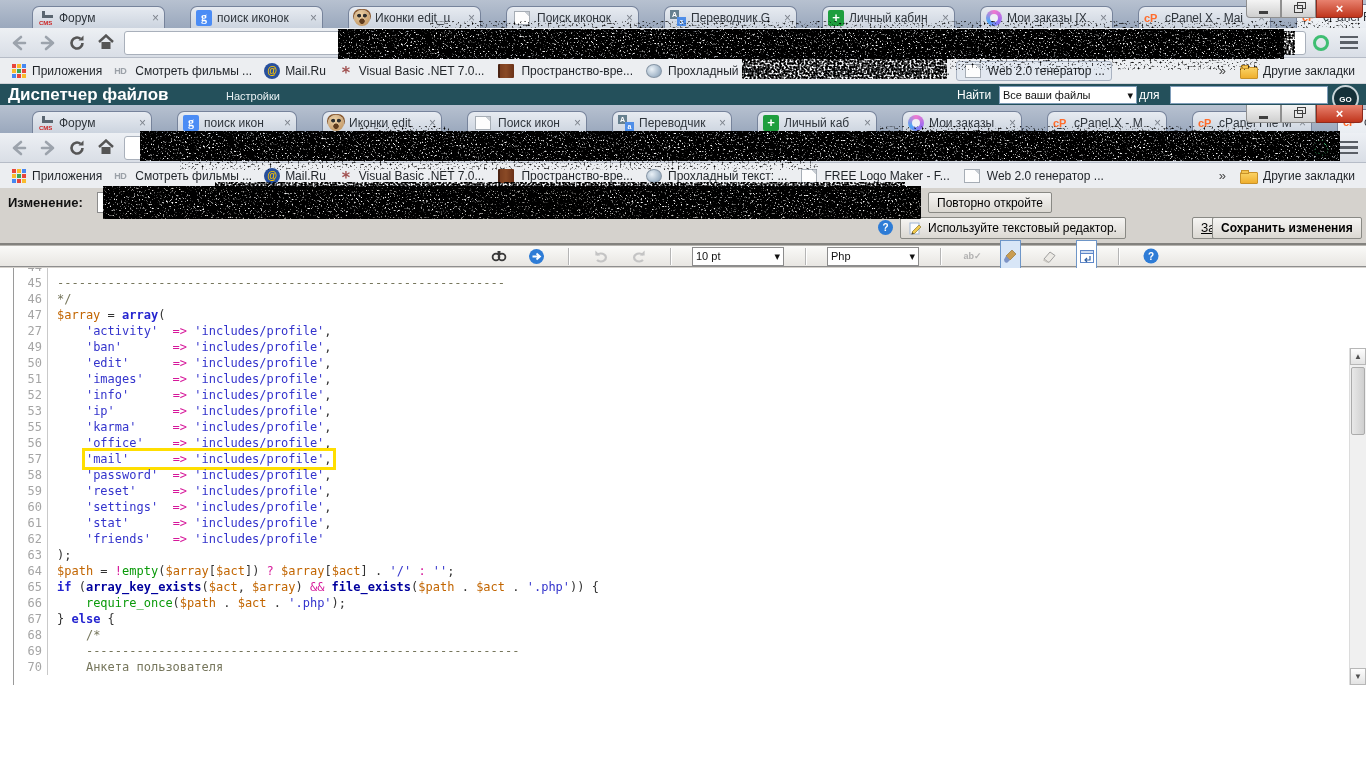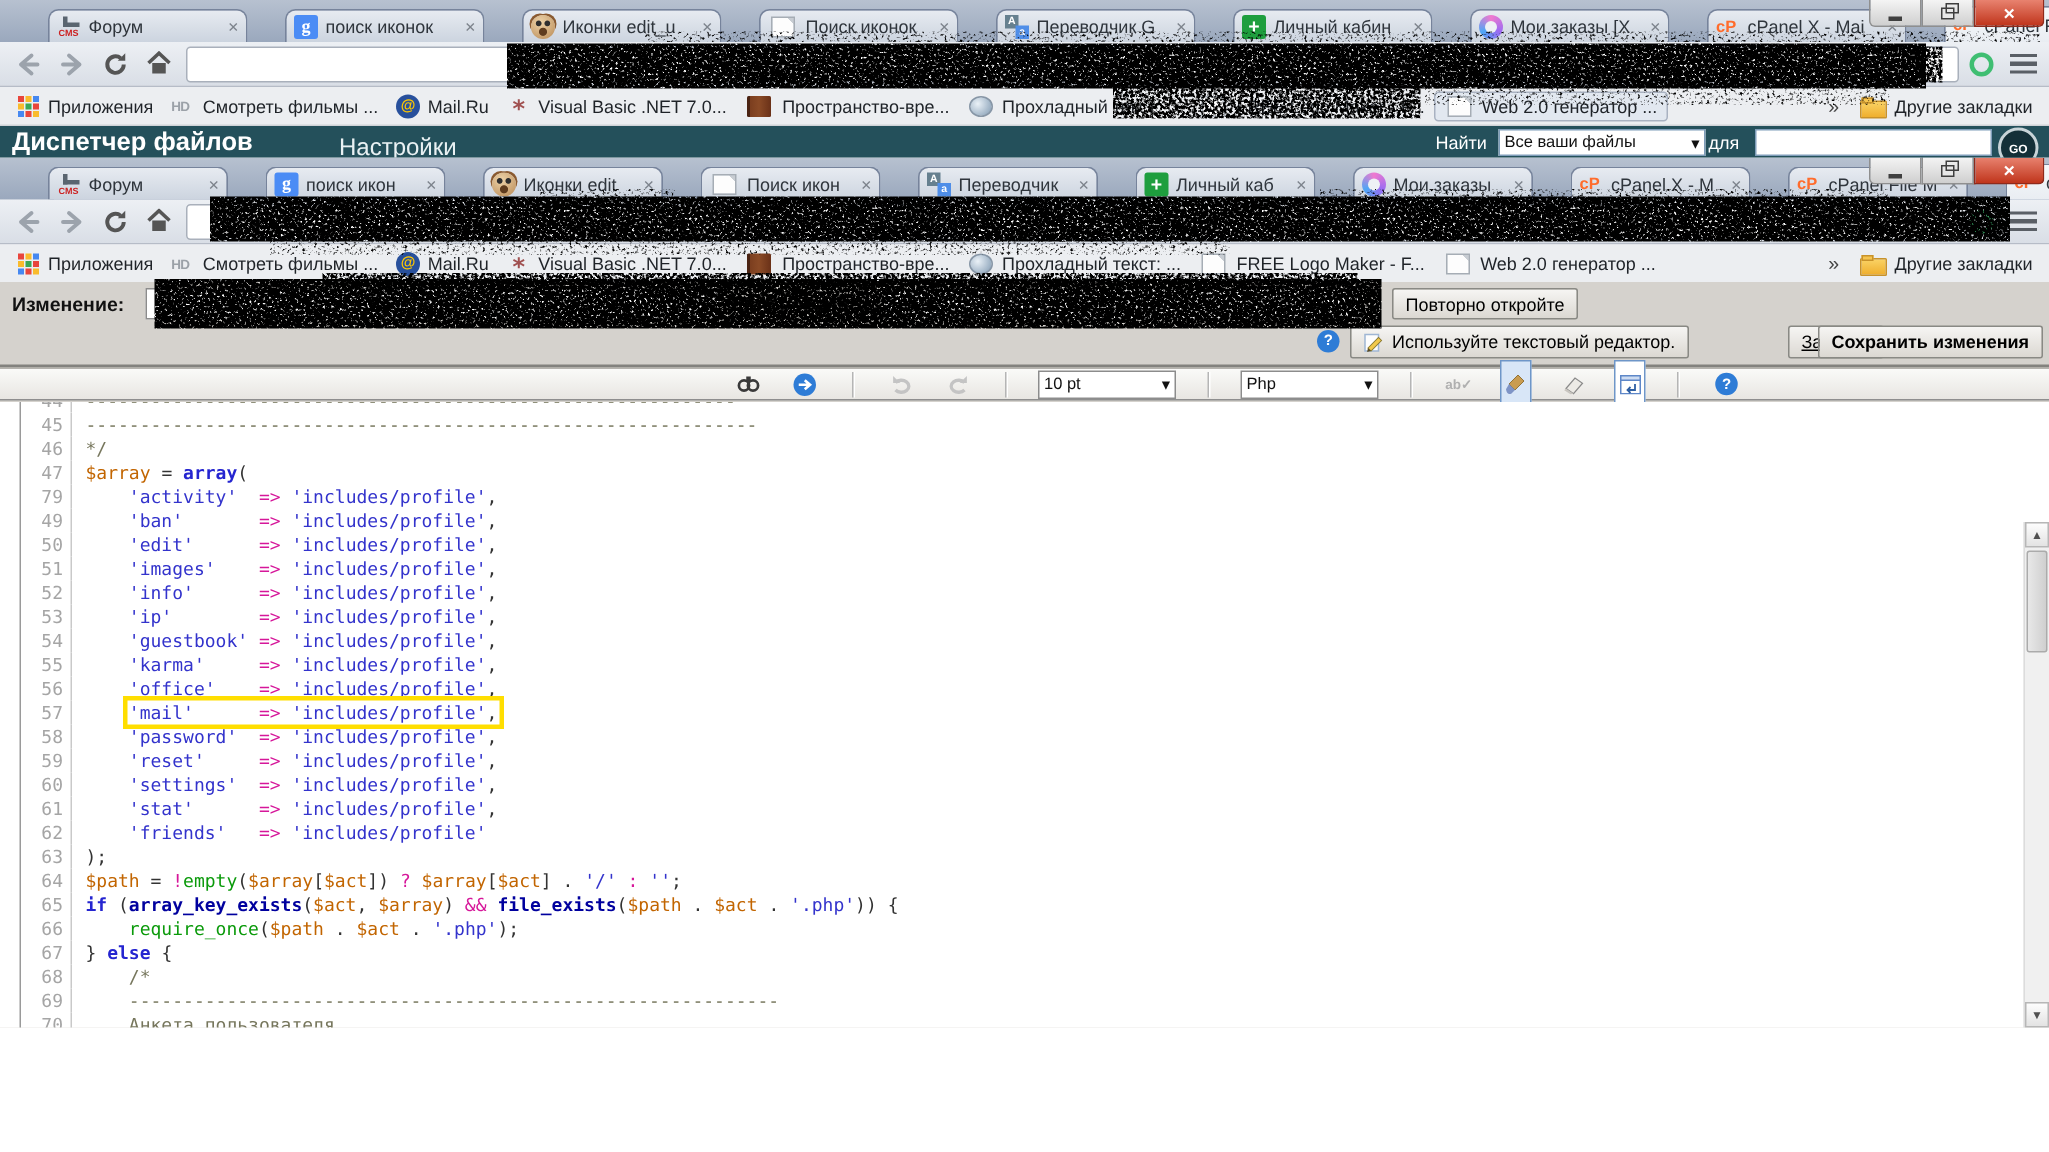--- a/index.html
+++ b/index.html
@@ -77,21 +77,21 @@
   .fav-book{width:11px;height:14px;margin:1px 2px;border-radius:1px;
             background:linear-gradient(90deg,#4a2313 2px,#7b3e1f 2px,#8a4a26 8px,#6a3118);}
   .fav-globe{width:14px;height:14px;margin:1px;border-radius:50%;border:1px solid #8796a6;box-sizing:border-box;
             background:radial-gradient(circle at 35% 35%,#eaf1f7,#9fb3c6 70%,#7e93a8);}
   .fav-folder{width:14px;height:10px;margin-top:4px;background:linear-gradient(#fad264,#efaf2e);
             border:1px solid #c8922a;border-radius:1px;position:relative;}
   .fav-folder:before{content:"";position:absolute;top:-3px;left:0;width:6px;height:2px;background:#f5c44f;border:1px solid #c8922a;}
   
   .cpanel-strip{position:absolute;top:84px;left:0;width:1366px;height:21px;background:#24505b;overflow:hidden;z-index:1;}
   .cp-title{position:absolute;left:8px;top:1px;color:#fff;font-size:17px;font-weight:bold;}
-  .cp-settings{position:absolute;left:226px;top:6px;color:#e9f1f3;font-size:16px;}
+  .cp-settings{position:absolute;left:226px;top:6px;color:#e9f1f3;font-size:11px;}
   .cp-find{position:absolute;left:957px;top:4px;color:#fff;font-size:12px;}
   .cp-select{position:absolute;left:999px;top:2px;width:130px;height:16px;background:#fff;border:1px solid #7f9db9;
              font-size:11px;display:flex;align-items:center;justify-content:space-between;padding:0 3px;color:#111;}
   .cp-for{position:absolute;left:1139px;top:4px;color:#fff;font-size:12px;}
   .cp-input{position:absolute;left:1170px;top:2px;width:156px;height:16px;background:#fff;border:1px solid #7f9db9;}
   .cp-go{position:absolute;left:1332px;top:1px;width:27px;height:27px;border-radius:50%;background:#143038;
          border:2px solid #c8d4d8;color:#fff;font:bold 8px/26px "Liberation Sans",sans-serif;text-align:center;box-sizing:border-box;}
   
   .panel{position:absolute;top:83px;left:0;width:1366px;height:497px;background:#d5d2cd;}
   .plabel{position:absolute;font-size:13px;font-weight:bold;color:#111;}
@@ -550,21 +550,21 @@
               </div>
               <div class="cl">
                 <span class="ln">46</span>
                 <span class="lc"><span class="t-c">*/</span></span>
               </div>
               <div class="cl">
                 <span class="ln">47</span>
                 <span class="lc"><span class="t-v">$array</span><span class="t-p"> = </span><span class="t-k">array</span><span class="t-p">(</span></span>
               </div>
               <div class="cl">
-                <span class="ln">79</span>
+                <span class="ln">27</span>
                 <span class="lc"><span class="t-p">    </span><span class="t-s">'activity'</span><span class="t-p">  </span><span class="t-o">=&gt;</span><span class="t-p"> </span><span class="t-s">'includes/profile'</span><span class="t-p">,</span></span>
               </div>
               <div class="cl">
                 <span class="ln">49</span>
                 <span class="lc"><span class="t-p">    </span><span class="t-s">'ban'</span><span class="t-p">       </span><span class="t-o">=&gt;</span><span class="t-p"> </span><span class="t-s">'includes/profile'</span><span class="t-p">,</span></span>
               </div>
               <div class="cl">
                 <span class="ln">50</span>
                 <span class="lc"><span class="t-p">    </span><span class="t-s">'edit'</span><span class="t-p">      </span><span class="t-o">=&gt;</span><span class="t-p"> </span><span class="t-s">'includes/profile'</span><span class="t-p">,</span></span>
               </div>
@@ -572,24 +572,20 @@
                 <span class="ln">51</span>
                 <span class="lc"><span class="t-p">    </span><span class="t-s">'images'</span><span class="t-p">    </span><span class="t-o">=&gt;</span><span class="t-p"> </span><span class="t-s">'includes/profile'</span><span class="t-p">,</span></span>
               </div>
               <div class="cl">
                 <span class="ln">52</span>
                 <span class="lc"><span class="t-p">    </span><span class="t-s">'info'</span><span class="t-p">      </span><span class="t-o">=&gt;</span><span class="t-p"> </span><span class="t-s">'includes/profile'</span><span class="t-p">,</span></span>
               </div>
               <div class="cl">
                 <span class="ln">53</span>
                 <span class="lc"><span class="t-p">    </span><span class="t-s">'ip'</span><span class="t-p">        </span><span class="t-o">=&gt;</span><span class="t-p"> </span><span class="t-s">'includes/profile'</span><span class="t-p">,</span></span>
-              </div>
-              <div class="cl">
-                <span class="ln">54</span>
-                <span class="lc"><span class="t-p">    </span><span class="t-s">'guestbook'</span><span class="t-p"> </span><span class="t-o">=&gt;</span><span class="t-p"> </span><span class="t-s">'includes/profile'</span><span class="t-p">,</span></span>
               </div>
               <div class="cl">
                 <span class="ln">55</span>
                 <span class="lc"><span class="t-p">    </span><span class="t-s">'karma'</span><span class="t-p">     </span><span class="t-o">=&gt;</span><span class="t-p"> </span><span class="t-s">'includes/profile'</span><span class="t-p">,</span></span>
               </div>
               <div class="cl">
                 <span class="ln">56</span>
                 <span class="lc"><span class="t-p">    </span><span class="t-s">'office'</span><span class="t-p">    </span><span class="t-o">=&gt;</span><span class="t-p"> </span><span class="t-s">'includes/profile'</span><span class="t-p">,</span></span>
               </div>
               <div class="cl">

